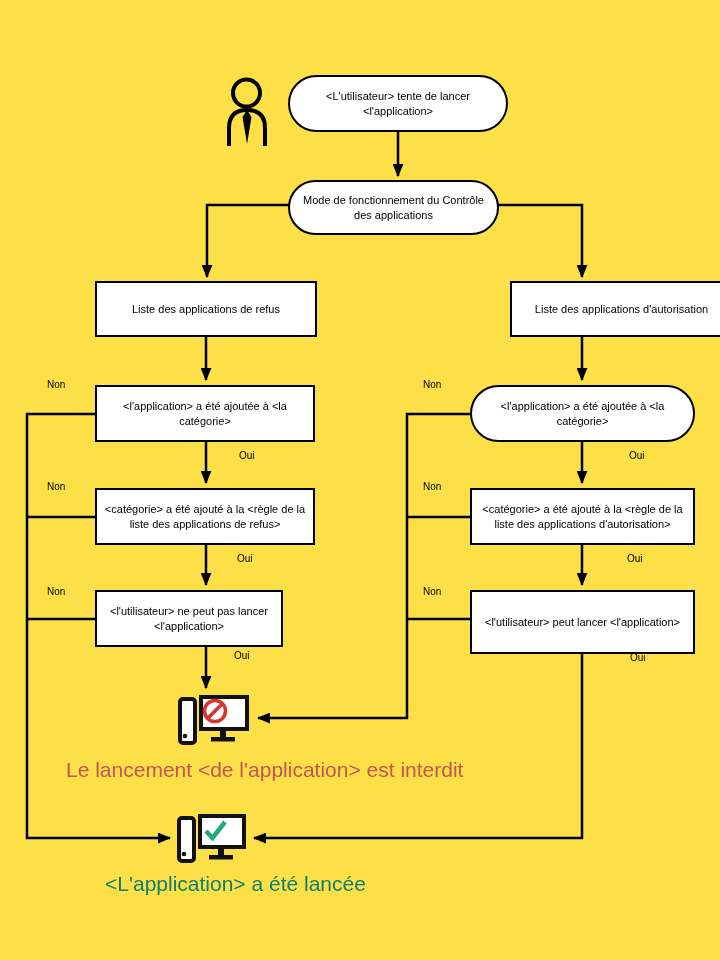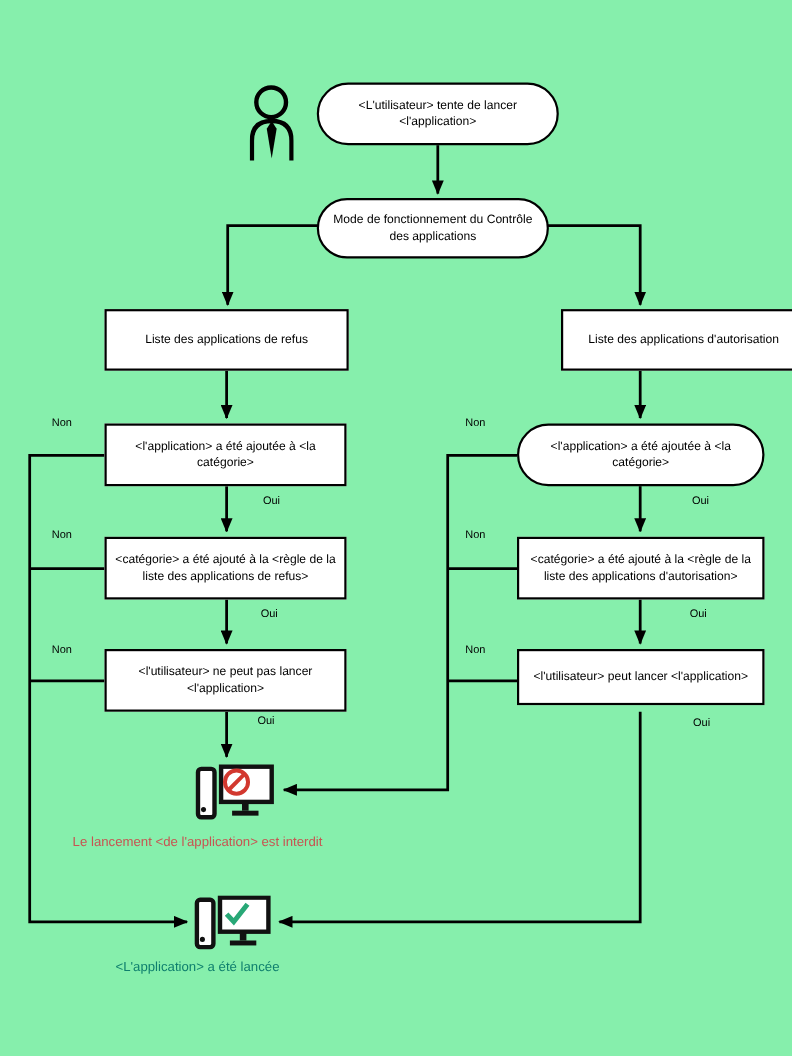--- a/index.html
+++ b/index.html
@@ -1,28 +1,28 @@
 <!DOCTYPE html>
 <html><head>
 <meta charset="utf-8">
 <style>
   html,body{margin:0;padding:0;background:#fff;}
   .canvas{
-    position:relative;width:720px;height:960px;background:#86efac;
+    position:relative;width:720px;height:960px;background:#fde047;
     font-family:"Liberation Sans", sans-serif;color:#000;overflow:hidden;
   }
   .connectors{position:absolute;left:0;top:0;width:720px;height:960px;}
   .node{
     position:absolute;display:flex;align-items:center;justify-content:center;
     text-align:center;border:2.5px solid #000;background:#fff;
     font-size:11px;line-height:1.35;box-sizing:border-box;padding:3px 10px;
   }
   .stadium{border-radius:29px;}
   .branch{position:absolute;font-size:10px;color:#000;}
-  .outcome-text{position:absolute;font-size:12px;}
+  .outcome-text{position:absolute;font-size:21px;}
   .icon-box{position:absolute;}
 </style>
 </head>
 <body>
 
 <div class="canvas">
 
   <svg class="connectors" viewBox="0 0 720 960" xmlns="http://www.w3.org/2000/svg">
     <defs>
       <marker id="ah" viewBox="0 0 12 10" markerWidth="13" markerHeight="11" refX="11" refY="5" orient="auto" markerUnits="userSpaceOnUse">
@@ -83,25 +83,25 @@
   </div>
 
   <div class="node" style="left:95px;top:488px;width:220px;height:57px;padding:3px 7px;">
     <span>&lt;catégorie&gt; a été ajouté à la &lt;règle de la liste des applications de refus&gt;</span>
   </div>
 
   <div class="node" style="left:470px;top:488px;width:225px;height:57px;padding:3px 7px;">
     <span>&lt;catégorie&gt; a été ajouté à la &lt;règle de la liste des applications d'autorisation&gt;</span>
   </div>
 
-  <div class="node" style="left:95px;top:590px;width:220px;height:57px;">
+  <div class="node" style="left:95px;top:590px;width:188px;height:57px;">
     <span>&lt;l'utilisateur&gt; ne peut pas lancer &lt;l'application&gt;</span>
   </div>
 
-  <div class="node" style="left:470px;top:590px;width:225px;height:51px;padding:14px 6px;">
+  <div class="node" style="left:470px;top:590px;width:225px;height:64px;padding:14px 6px;">
     <span>&lt;l'utilisateur&gt; peut lancer &lt;l'application&gt;</span>
   </div>
 
   <span class="branch" style="left:47px;top:379px;">Non</span>
   <span class="branch" style="left:47px;top:481px;">Non</span>
   <span class="branch" style="left:47px;top:586px;">Non</span>
   <span class="branch" style="left:423px;top:379px;">Non</span>
   <span class="branch" style="left:423px;top:481px;">Non</span>
   <span class="branch" style="left:423px;top:586px;">Non</span>
 

